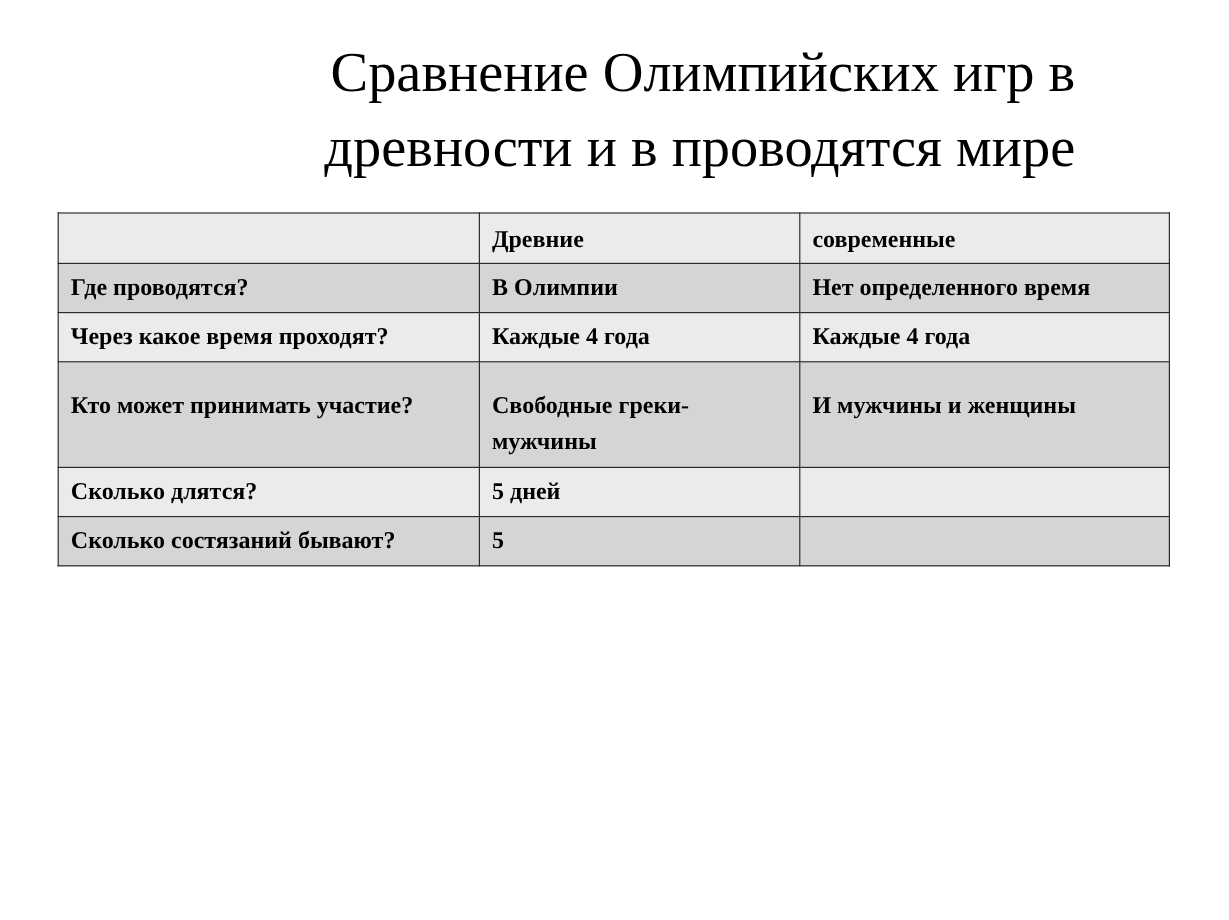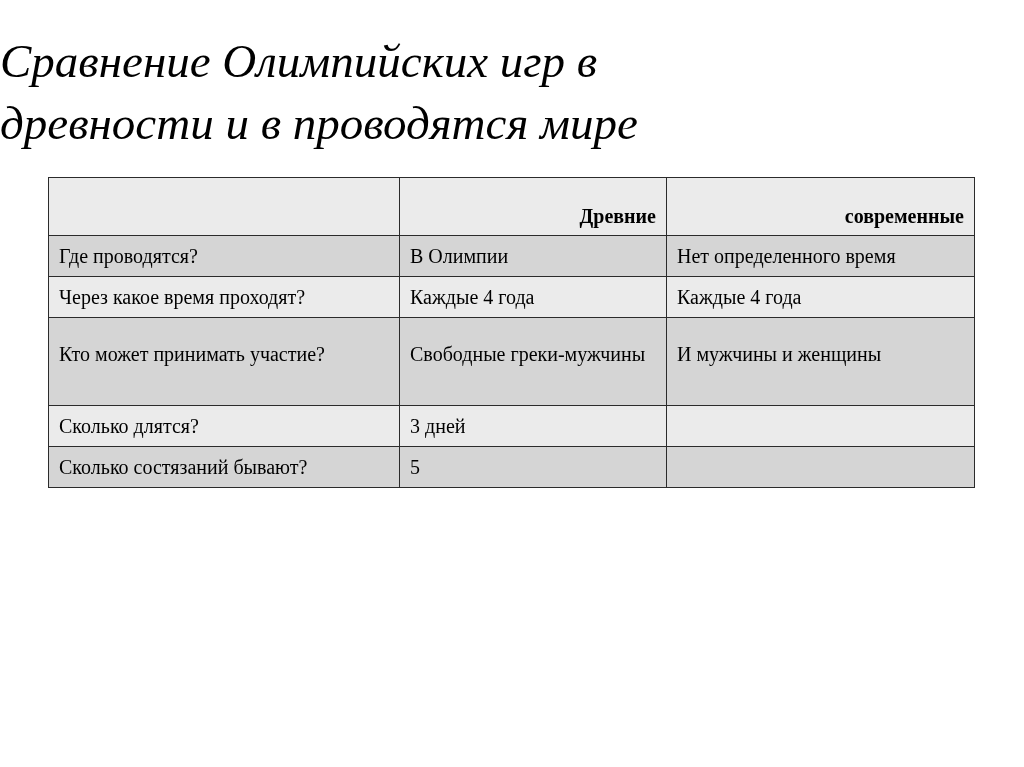--- a/index.html
+++ b/index.html
@@ -1,27 +1,27 @@
 <!DOCTYPE html>
 <html><head>
 <meta charset="utf-8">
 <style>
   html, body { margin:0; padding:0; background:#ffffff; }
   body { width:1024px; height:767px; position:relative; overflow:hidden;
          font-family:"Liberation Serif", "DejaVu Serif", serif; color:#000; }
-  .title { position:absolute; left:0; top:30px; width:896px; text-align:left;
-           font-size:47px; line-height:62px; font-weight:normal; margin:0;font-style:italic; }
+  .title { position:absolute; left:0; top:30px; width:896px; text-align:right;
+           font-size:47px; line-height:62px; font-weight:normal; margin:0; }
   .title span { display:block; }
   table { position:absolute; left:48px; top:177px; width:926px;
           border-collapse:collapse; table-layout:fixed; }
   col.c1 { width:351px; } col.c2 { width:267px; } col.c3 { width:308px; }
   td, th { border:1.5px solid #2b2b2b; font-size:20px; line-height:30px;
            padding:5px 10px 5px 10px; vertical-align:top; text-align:left;
-           font-weight:normal; }
-  th { text-align:right; font-weight:bold; height:31px; padding-top:23px; padding-bottom:3px; }
+           font-weight:bold; }
+  th { text-align:left; font-weight:bold; height:31px; padding-top:7px; padding-bottom:3px; }
   tr.light td, tr.light th { background:#ebebeb; }
   tr.dark td { background:#d5d5d5; }
   td { height:30px; }
   tr.tall td { height:61px; padding-top:21px; }
 </style>
 </head>
 <body>
 
 <h1 class="title">
   <span>Сравнение Олимпийских игр в</span>
@@ -50,21 +50,21 @@
     <td>Каждые 4 года</td>
     <td>Каждые 4 года</td>
   </tr>
   <tr class="dark tall">
     <td>Кто может принимать участие?</td>
     <td>Свободные греки-мужчины</td>
     <td>И мужчины и женщины</td>
   </tr>
   <tr class="light">
     <td>Сколько длятся?</td>
-    <td>3 дней</td>
+    <td>5 дней</td>
     <td></td>
   </tr>
   <tr class="dark">
     <td>Сколько состязаний бывают?</td>
     <td>5</td>
     <td></td>
   </tr>
 </tbody>
   </table>
 

